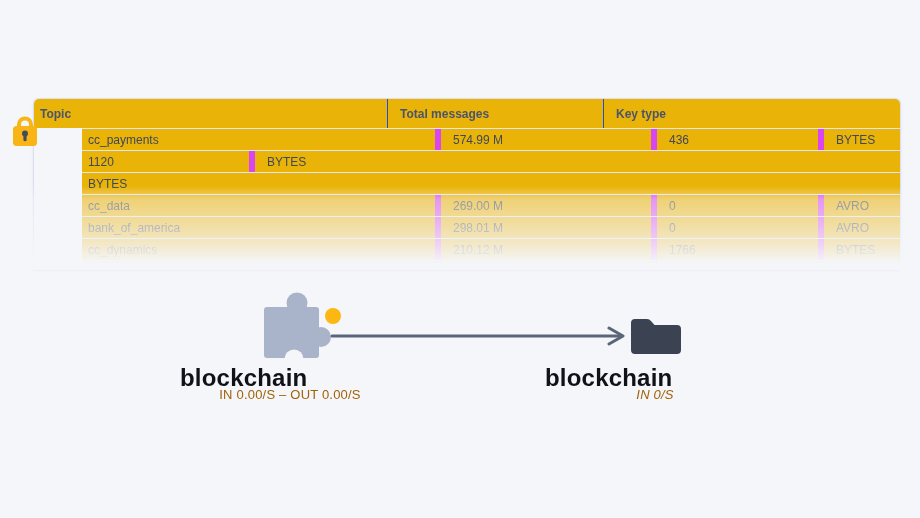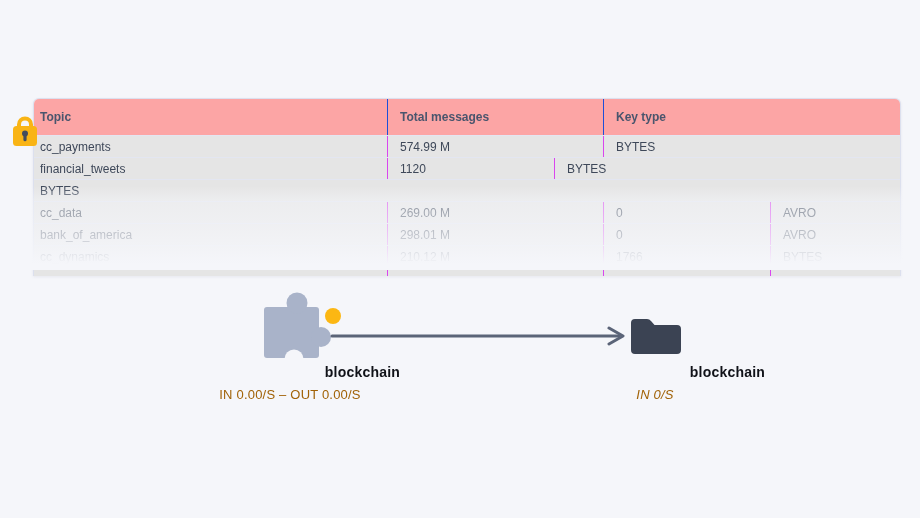--- a/index.html
+++ b/index.html
@@ -13,44 +13,45 @@
 
   
   .topic-table {
     position:absolute; left:33px; top:98px; width:866px;
     border:1px solid #dce0ee; border-bottom:none;
     border-radius:6px 6px 0 0;
     box-shadow:0 1px 3px rgba(60,70,110,0.08);
     background:#f4f6fa;
   }
   .thead {
-    display:flex; height:36px;
-    background:#fca5a5;
+    display:flex; height:29px;
+    background:#eab308;
     border-radius:5px 5px 0 0;
   }
   .th {
     display:flex; align-items:center;
     box-sizing:border-box;
     font-size:12px; font-weight:bold; color:#4a556d;
     border-left:1px solid #1d4ed8;
     padding-left:12px;
   }
   .th:first-child { border-left:none; padding-left:6px; }
   .c1 { width:353px; } .c2 { width:216px; } .c3 { width:167px; } .c4 { flex:1;text-align:center; }
   .trow {
     display:flex; height:21px;
     border-top:1px solid #e3e6f1;
-    background:#e5e5e5;
+    background:#eab308;
     cursor:pointer;
+    margin-left:48px;
   }
   .td {
     display:flex; align-items:center;
     box-sizing:border-box;
     font-size:12px; color:#3e4859;
-    border-left:1px solid #d946ef;
+    border-left:6px solid #d946ef;
     padding-left:12px;
     white-space:nowrap; overflow:hidden;
   }
   .td:first-child { border-left:none; padding-left:6px; }
   .trow.partial { height:8px; }
 
   .table-fade {
     position:absolute; left:28px; top:186px; width:876px; height:84px;
     pointer-events:none;
     background:linear-gradient(to bottom,
@@ -64,22 +65,22 @@
 
   .lock-badge { position:absolute; left:13px; top:115px; width:24px; height:31px; z-index:4; }
 
   
   .puzzle-icon { position:absolute; left:264px; top:292px; width:68px; height:67px; }
   .status-dot  { position:absolute; left:325px; top:308px; width:16px; height:16px; border-radius:50%; background:#fcb713; }
   .flow-arrow  { position:absolute; left:330px; top:326px; width:302px; height:20px; }
   .folder-icon { position:absolute; left:630px; top:317px; width:52px; height:38px; }
 
   .node-name {
-    position:absolute; width:220px; text-align:right;
-    font-size:14px; font-weight:bold; color:#101218; letter-spacing:0.2px;
+    position:absolute; width:220px; text-align:left;
+    font-size:24px; font-weight:bold; color:#101218; letter-spacing:0.2px;
   }
   .node-rate {
     position:absolute; width:220px; text-align:center;
     font-size:13px; color:#a16207; letter-spacing:0.2px;
   }
   .src-name { left:180px; top:364px; }
   .src-rate { left:180px; top:387px; }
   .tgt-name { left:545px; top:364px; }
   .tgt-rate { left:545px; top:387px;font-style:italic; }
 </style>
@@ -89,24 +90,24 @@
 <div class="topic-table">
   <div class="thead">
     <div class="th c1">Topic</div>
     <div class="th c2">Total messages</div>
     <div class="th c4">Key type</div>
   </div>
 
   <div class="trow">
     <div class="td c1">cc_payments</div>
     <div class="td c2">574.99 M</div>
+    <div class="td c3">436</div>
     <div class="td c4">BYTES</div>
   </div>
   <div class="trow">
-    <div class="td c1">financial_tweets</div>
     <div class="td c3">1120</div>
     <div class="td c4">BYTES</div>
   </div>
   <div class="trow">
     <div class="td c4">BYTES</div>
   </div>
   <div class="trow">
     <div class="td c1">cc_data</div>
     <div class="td c2">269.00 M</div>
     <div class="td c3">0</div>

